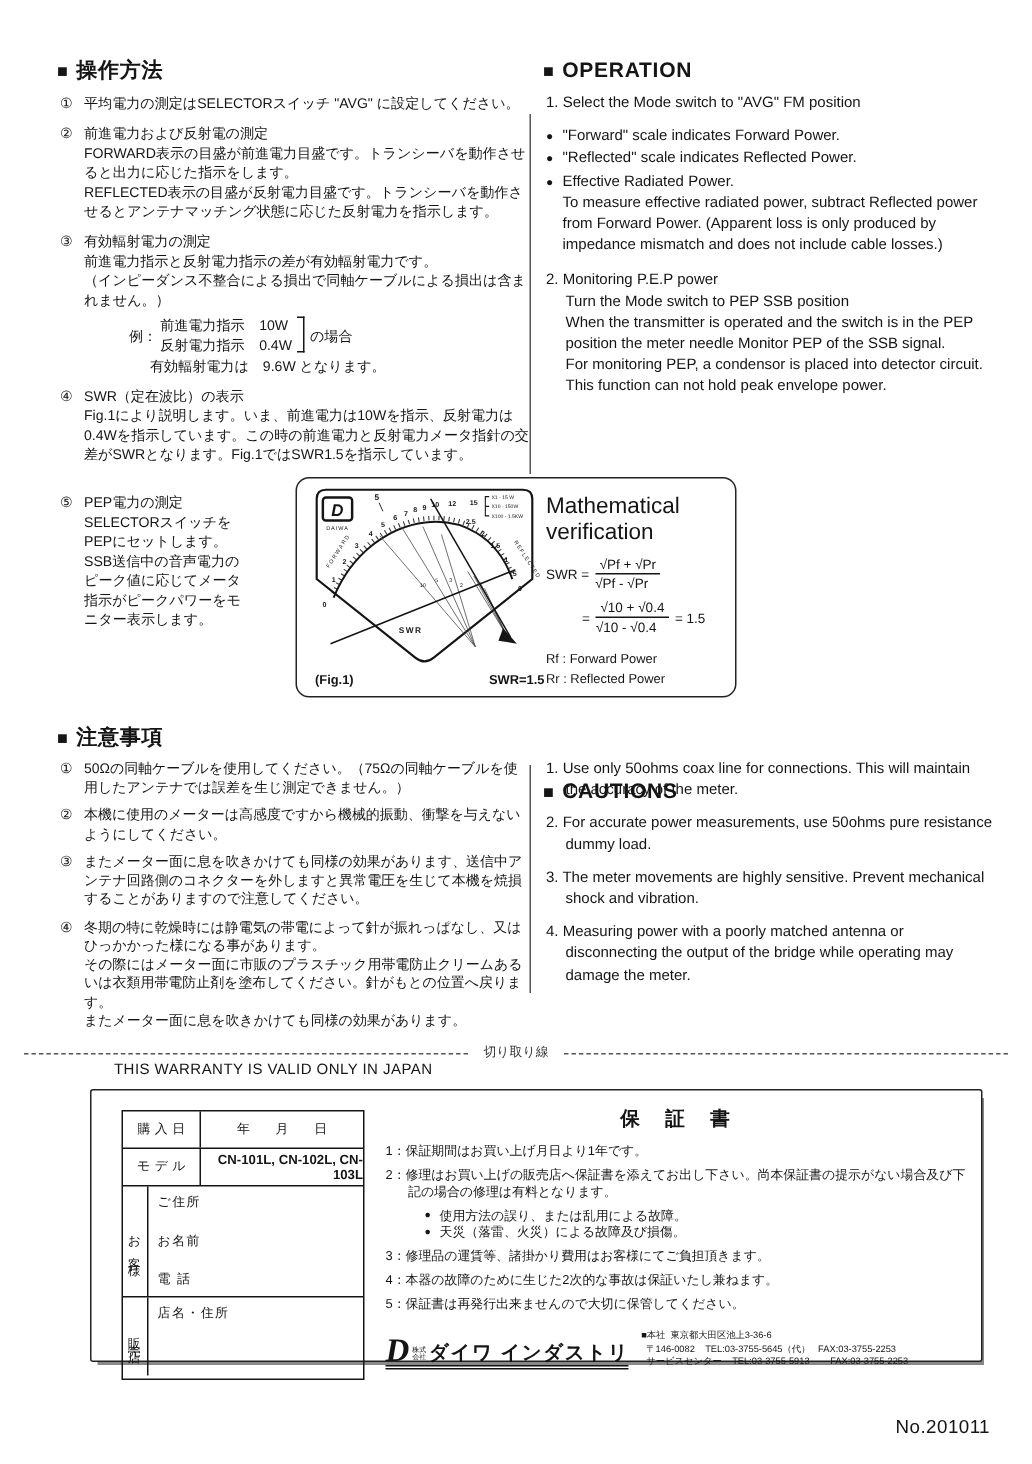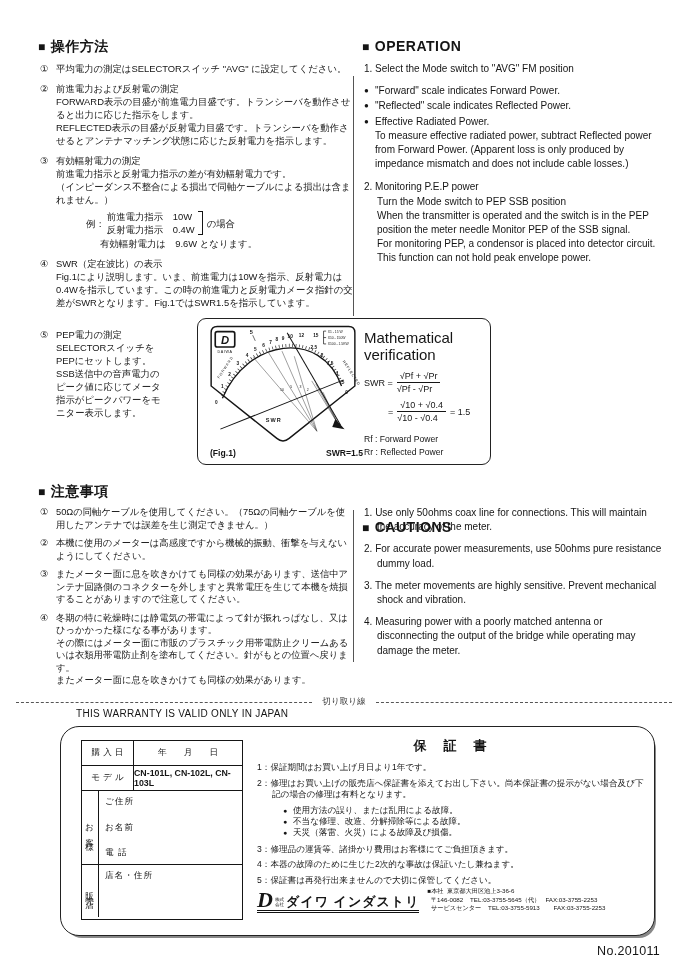--- a/index.html
+++ b/index.html
@@ -53,22 +53,22 @@
   .math-row .res { margin-left:4px; white-space:nowrap; }
   .math-legend { font-size:8.6px; line-height:12.5px; margin-top:10px; }
 
   
   .cutline { left:16px; top:696px; width:656px; display:flex; align-items:center; }
   .cutline .dash { flex:1; border-top:1.4px dashed #555; }
   .cutline .lbl { font-size:8.6px; color:#333; padding:0 10px; }
   .valid { left:76px; top:708px; font-size:10px; letter-spacing:.3px; }
 
   
-  .card { left:60px; top:726px; width:595px; height:210px;
-    border:1.3px solid #222; border-radius:19px; background:#fff;
+  .card { left:60px; top:726px; width:595px; height:182px;
+    border:1.3px solid #222; border-radius:2px; background:#fff;
     box-shadow:3px 4px 0 -2px #888; }
   .wtable { position:absolute; left:20px; top:13px; width:162px; height:180px;
     border:1.4px solid #151515; font-size:8.6px; }
   .wrow { display:flex; border-bottom:1px solid #151515; }
   .wrow:last-child { border-bottom:none; }
   .wc { border-right:1px solid #151515; display:flex; align-items:center; justify-content:center; }
   .wc:last-child { border-right:none; }
   .wlab { width:52px; letter-spacing:3px; padding-left:3px; }
   .wval { flex:1; }
   .vlab { width:17px; writing-mode:vertical-rl; text-orientation:upright; letter-spacing:4px;
@@ -334,21 +334,21 @@
   </div>
   <div class="abs valid">THIS WARRANTY IS VALID ONLY IN JAPAN</div>
 
   <div class="abs card">
 
     <div class="wtable">
       <div class="wrow" style="height:25px;">
         <div class="wc wlab">購入日</div>
         <div class="wc wval">年　　月　　日</div>
       </div>
-      <div class="wrow" style="height:25px;">
+      <div class="wrow" style="height:25px;text-align:right;">
         <div class="wc wlab">モデル</div>
         <div class="wc wval model-val">CN-101L, CN-102L, CN-103L</div>
       </div>
       <div class="wrow" style="height:74px;">
         <div class="wc vlab">お客様</div>
         <div class="wc fields">
           <span class="f">ご住所</span>
           <span class="f">お名前</span>
           <span class="f">電 話</span>
         </div>
@@ -365,24 +365,20 @@
       <div class="cert-title">保　証　書</div>
       <div class="cert-item"><span>1：</span><span>保証期間はお買い上げ月日より1年です。</span></div>
       <div class="cert-item"><span>2：</span><span>修理はお買い上げの販売店へ保証書を添えてお出し下さい。尚本保証書の提示がない場合及び下記の場合の修理は有料となります。</span></div>
       <div class="cert-bullets">
         <div class="cert-bullet">
             <span class="b">●</span>
             <span>使用方法の誤り、または乱用による故障。</span>
           </div>
         <div class="cert-bullet">
             <span class="b">●</span>
-            <span>不当な修理、改造、分解掃除等による故障。</span>
-          </div>
-        <div class="cert-bullet">
-            <span class="b">●</span>
             <span>天災（落雷、火災）による故障及び損傷。</span>
           </div>
       </div>
       <div class="cert-item"><span>3：</span><span>修理品の運賃等、諸掛かり費用はお客様にてご負担頂きます。</span></div>
       <div class="cert-item"><span>4：</span><span>本器の故障のために生じた2次的な事故は保証いたし兼ねます。</span></div>
       <div class="cert-item"><span>5：</span><span>保証書は再発行出来ませんので大切に保管してください。</span></div>
     </div>
 
     <div class="company">
       <div class="logo">

